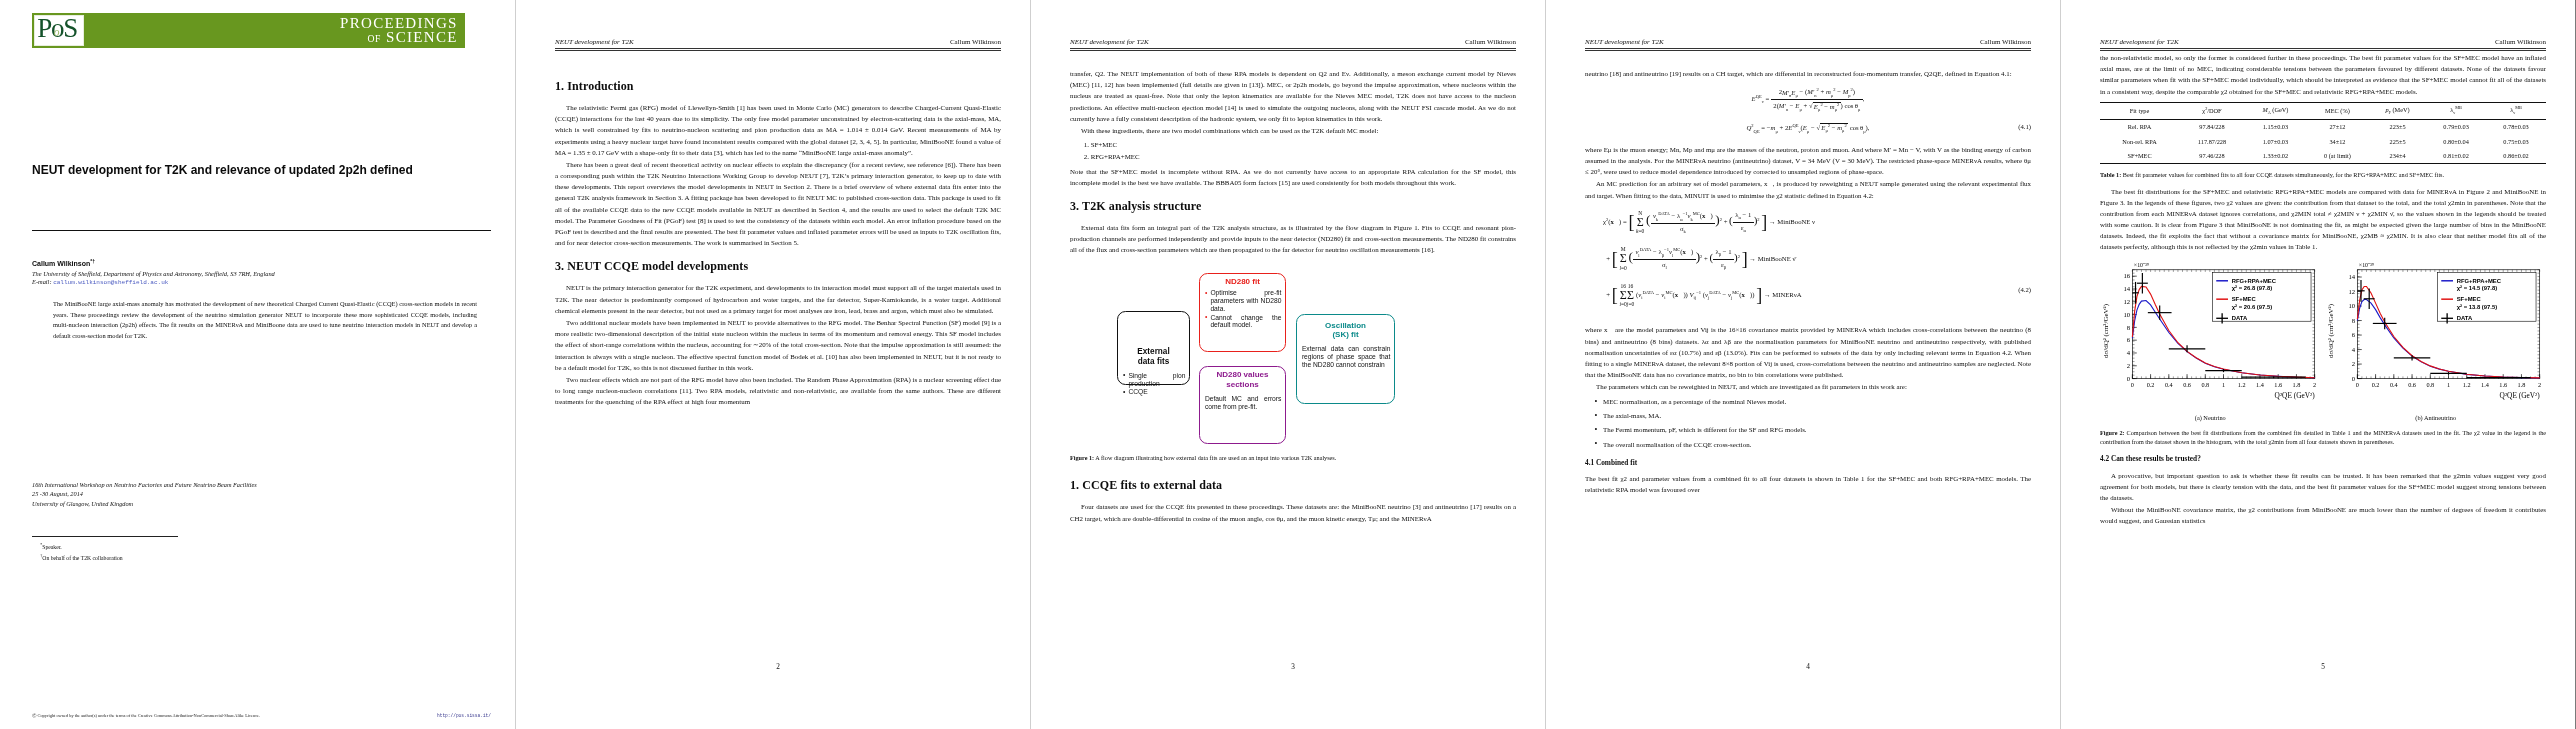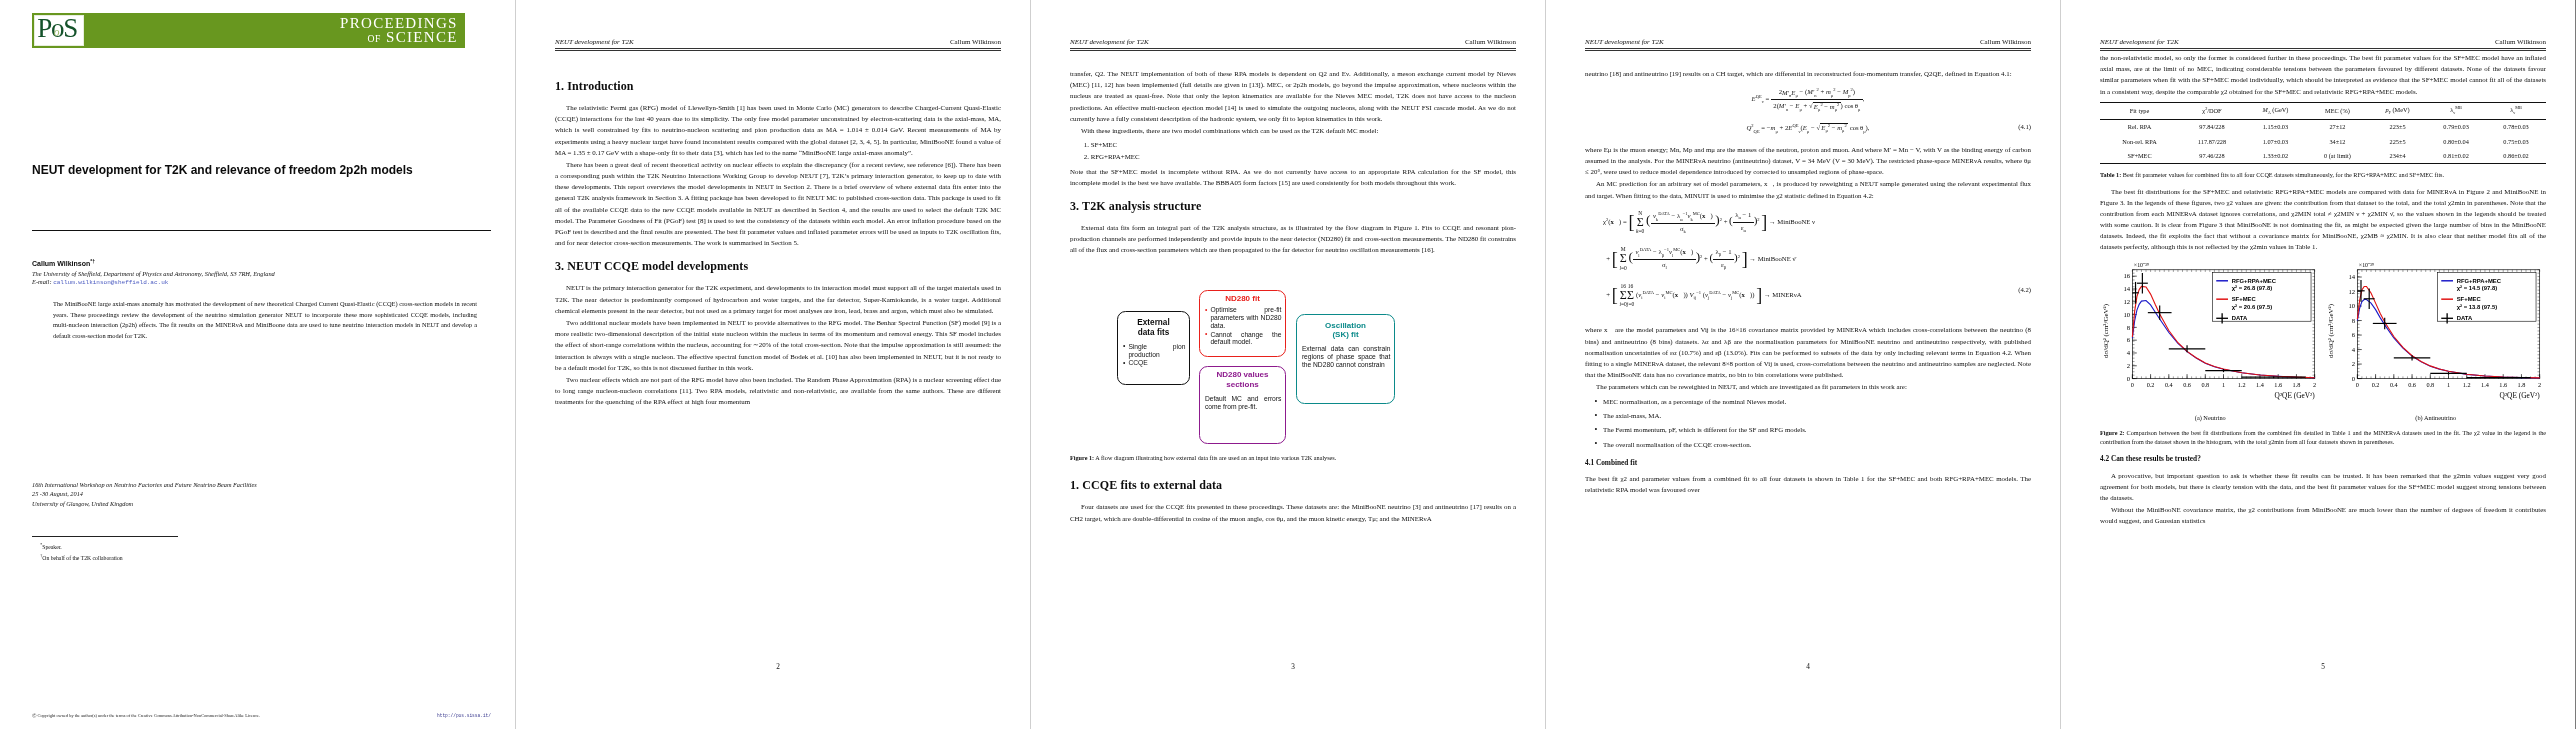--- a/index.html
+++ b/index.html
@@ -70,21 +70,21 @@
   .brk{font-size:18px;display:inline-block;vertical-align:middle;font-weight:300;}
 
   
   .flow{position:relative;height:182px;margin:9.7px 0 2.4px 0;}
   .fbox{position:absolute;box-sizing:border-box;border-radius:8.5px;background:#fff;font-family:"Liberation Sans",sans-serif;}
   .fbox .hd{font-weight:bold;text-align:center;font-size:8px;line-height:1.2;padding-top:3px;}
   .fbox .bd{font-size:6.7px;line-height:1.18;color:#111;padding:2.4px 3.6px 0 4.9px;}
   .fbox .bd .li{position:relative;padding-left:5.5px;margin-bottom:0.6px;}
   .fbox .bd .li:before{content:"\2022";position:absolute;left:0;top:-0.6px;}
   .b-ext{left:47px;top:46px;width:73px;height:74px;border:1.8px solid #111;}
-  .b-nd{left:129px;top:25px;width:87px;height:67px;border:1.5px solid #e8201b;}
+  .b-nd{left:129px;top:8px;width:87px;height:79px;border:1.5px solid #e8201b;}
   .b-nd .hd{color:#e8201b;}
   .b-nd .bd .li:before{color:#e8201b;}
   .b-xs{left:129px;top:101px;width:87px;height:78px;border:1.5px solid #8d1a8d;}
   .b-xs .hd{color:#8d1a8d;font-size:8px;}
   .b-osc{left:226px;top:49px;width:99px;height:90px;border:1.5px solid #0b8a8a;}
   .b-osc .hd{color:#0b8a8a;font-size:8px;}
   .figcap{font-size:6.2px;line-height:1.5;text-align:justify;margin-top:6px;}
   .figcap b{font-weight:bold;}
 
   
@@ -109,21 +109,21 @@
 
     <div class="logo">
       <div class="mark">
         <span class="pos">PoS</span>
         <span class="o">o</span>
       </div>
       <div class="t1">PROCEEDINGS</div>
       <div class="t2"><span class="of">OF</span> <span>SCIENCE</span></div>
     </div>
 
-    <div class="doc-title">NEUT development for T2K and relevance of freedom 2p2h models</div>
+    <div class="doc-title">NEUT development for T2K and relevance of updated 2p2h defined</div>
     <div class="title-rule"></div>
 
     <div class="author">
       <div class="nm"><span>Callum Wilkinson</span><sup>*†</sup></div>
       <div class="aff">The University of Sheffield, Department of Physics and Astronomy, Sheffield, S3 7RH, England</div>
       <div class="em"><span>E-mail:</span> <span class="mono">callum.wilkinson@sheffield.ac.uk</span></div>
     </div>
 
     <div class="abstract">The MiniBooNE large axial-mass anomaly has motivated the development of new theoretical Charged Current Quasi-Elastic (CCQE) cross-section models in recent years. These proceedings review the development of the neutrino simulation generator NEUT to incorporate these more sophisticated CCQE models, including multi-nucleon interaction (2p2h) effects. The fit results on the MINERνA and MiniBoone data are used to tune neutrino interaction models in NEUT and develop a default cross-section model for T2K.</div>
 
@@ -190,21 +190,21 @@
         <p>External data fits form an integral part of the T2K analysis structure, as is illustrated by the flow diagram in Figure 1. Fits to CCQE and resonant pion-production channels are performed independently and provide inputs to the near detector (ND280) fit and cross-section measurements. The ND280 fit constrains all of the flux and cross-section parameters which are then propagated to the far detector for neutrino oscillation measurements [16].</p>
 
         <div class="flow">
           <svg width="100%" height="182" viewBox="0 0 560 300" style="position:absolute;left:0;top:0;">
             <polygon points="200,118 222,96 222,106 244,106 244,130 222,130 222,140" fill="#ffffff" stroke="#e8201b" stroke-width="2.2"></polygon>
             <polygon points="200,196 222,174 222,184 244,184 244,208 222,208 222,218 " fill="#ffffff" stroke="#8d1a8d" stroke-width="2.2"></polygon>
             <polygon points="400,140 378,118 378,128 356,128 356,152 378,152 378,162" fill="#ffffff" stroke="#0b8a8a" stroke-width="2.2"></polygon>
           </svg>
 
           <div class="fbox b-ext">
-            <div class="hd" style="font-size:8.2px;padding-top:6px;">
+            <div class="hd" style="font-size:8.2px;padding-top:6px;margin-top:29px;">
               <div>External</div>
               <div>data fits</div>
             </div>
             <div class="bd" style="padding-top:4.9px;">
               <div class="li">Single pion production</div>
               <div class="li">CCQE</div>
             </div>
           </div>
 
           <div class="fbox b-nd">

